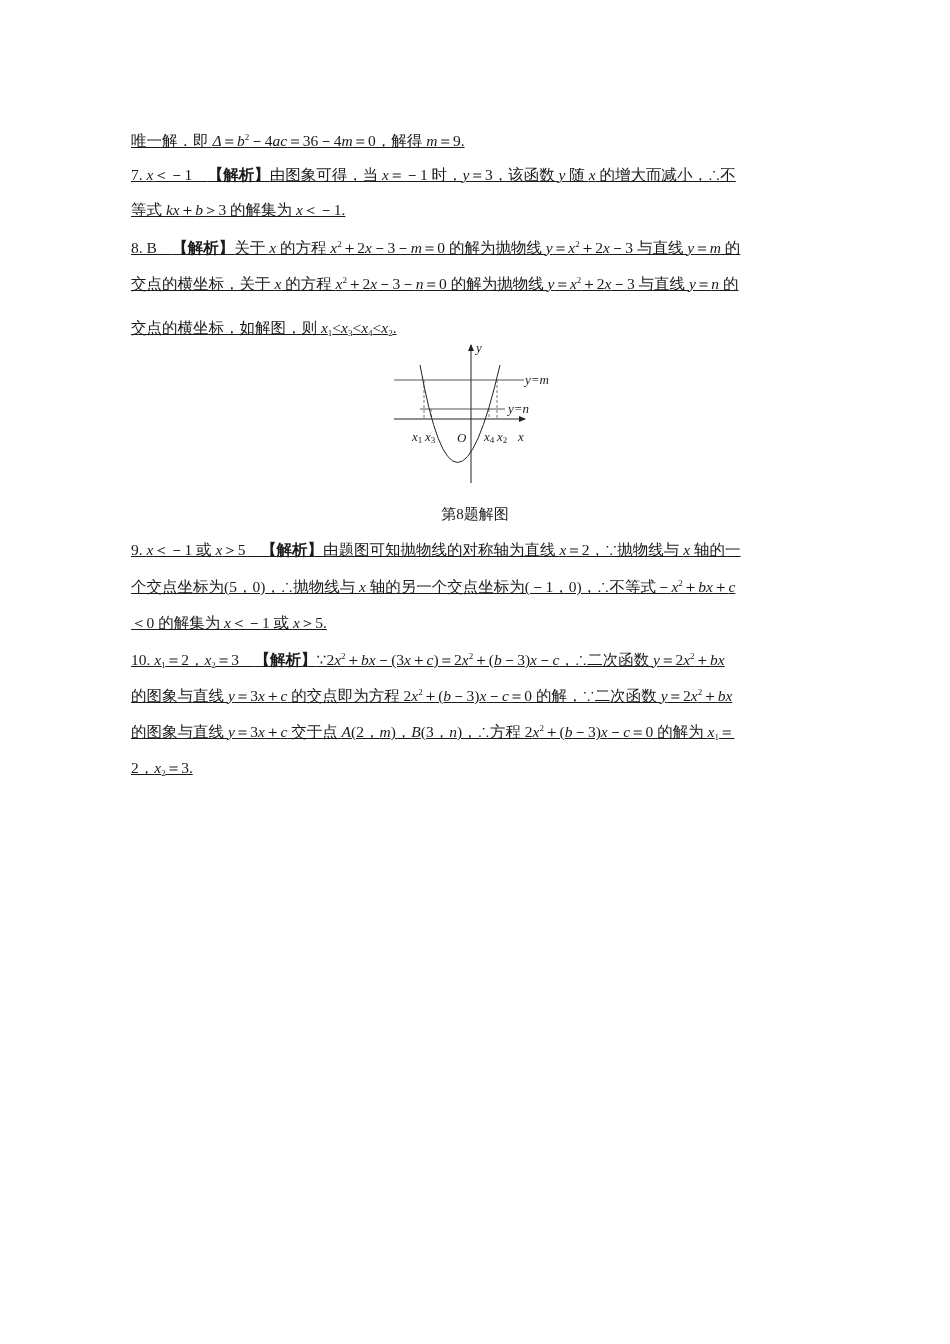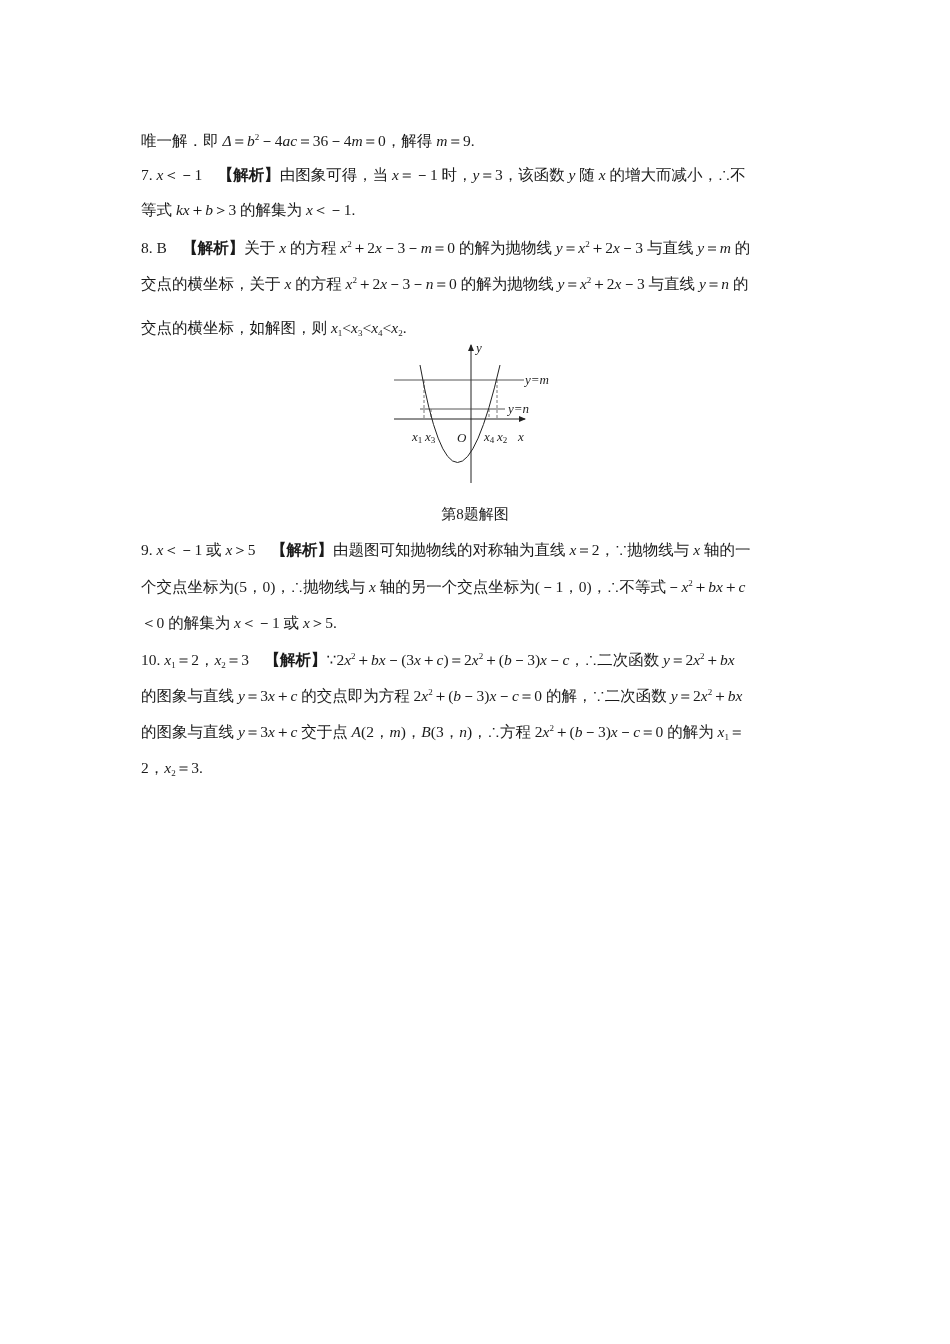--- a/index.html
+++ b/index.html
@@ -1,18 +1,18 @@
 <!DOCTYPE html>
 <html><head>
 <meta charset="utf-8">
 <style>
   html, body { margin: 0; padding: 0; background: #ffffff; }
   body { width: 950px; height: 1344px; position: relative; overflow: hidden;
          font-family: "Liberation Serif", "DejaVu Serif", serif; color: #1a1a1a; }
-  .line { position: absolute; left: 141px; font-size: 15.5px; line-height: 20px; white-space: nowrap; }
+  .line { position: absolute; left: 131px; font-size: 15.5px; line-height: 20px; white-space: nowrap; text-decoration: underline; }
   .line i { font-style: italic; }
   .caption { position: absolute; left: 0; width: 950px; text-align: center; font-size: 15px; }
   .bold { font-weight: bold; }
   sup { font-size: 9px; vertical-align: 6px; line-height: 0; }
   sub { font-size: 9px; vertical-align: -3px; line-height: 0; }
   svg text { font-family: "Liberation Serif", serif; font-style: italic; font-size: 13px; fill: #222; }
 </style>
 </head>
 <body>
 

